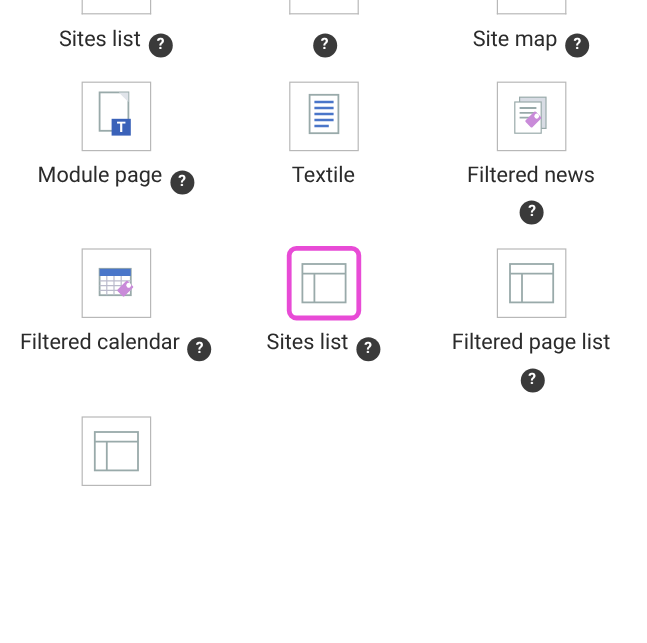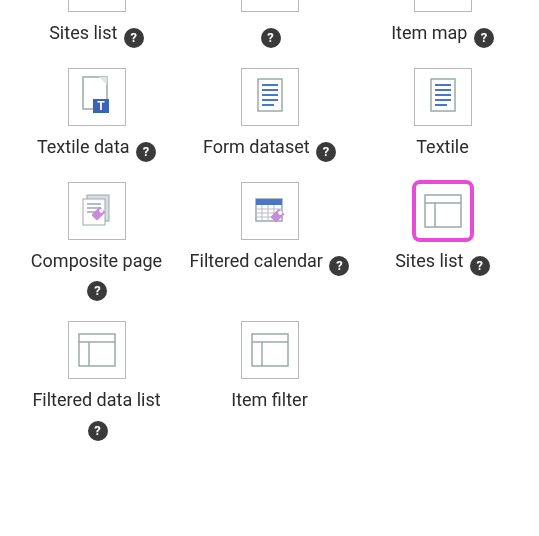--- a/index.html
+++ b/index.html
@@ -89,52 +89,36 @@
   </div>
   <div class="cell row0">
     <div class="icon-box"></div>
     <div class="label-row">
       <span class="help"></span>
     </div>
   </div>
   <div class="cell row0">
     <div class="icon-box"></div>
     <div class="label-row">
-      <span>Item map</span>
+      <span>Site map</span>
       <span class="help"></span>
     </div>
   </div>
 
   <div class="cell">
     <div class="icon-box">
       <svg width="36" height="44" viewBox="0 0 36 44">
         <rect x="4" y="2" width="24" height="32" fill="#fff" stroke="#9aa" stroke-width="1.5"></rect>
         <polygon points="28,2 28,10 20,2" fill="#e0e4ea"></polygon>
         <rect x="14" y="24" width="16" height="14" fill="#3a62b9"></rect>
         <text x="22" y="35" font-size="12" fill="#fff" text-anchor="middle" font-weight="bold">T</text>
       </svg>
     </div>
     <div class="label-row">
-      <span>Textile data</span>
-      <span class="help"></span>
-    </div>
-  </div>
-  <div class="cell">
-    <div class="icon-box">
-      <svg width="36" height="44" viewBox="0 0 36 44">
-        <rect x="6" y="4" width="24" height="32" fill="#fff" stroke="#9aa" stroke-width="1.5"></rect>
-        <line x1="10" y1="10" x2="26" y2="10" stroke="#4a76c9" stroke-width="2"></line>
-        <line x1="10" y1="15" x2="26" y2="15" stroke="#4a76c9" stroke-width="2"></line>
-        <line x1="10" y1="20" x2="26" y2="20" stroke="#4a76c9" stroke-width="2"></line>
-        <line x1="10" y1="25" x2="26" y2="25" stroke="#4a76c9" stroke-width="2"></line>
-        <line x1="10" y1="30" x2="22" y2="30" stroke="#4a76c9" stroke-width="2"></line>
-      </svg>
-    </div>
-    <div class="label-row">
-      <span>Form dataset</span>
+      <span>Module page</span>
       <span class="help"></span>
     </div>
   </div>
   <div class="cell">
     <div class="icon-box">
       <svg width="36" height="44" viewBox="0 0 36 44">
         <rect x="6" y="4" width="24" height="32" fill="#fff" stroke="#9aa" stroke-width="1.5"></rect>
         <line x1="10" y1="10" x2="26" y2="10" stroke="#4a76c9" stroke-width="2"></line>
         <line x1="10" y1="15" x2="26" y2="15" stroke="#4a76c9" stroke-width="2"></line>
         <line x1="10" y1="20" x2="26" y2="20" stroke="#4a76c9" stroke-width="2"></line>
@@ -155,21 +139,21 @@
         <line x1="10" y1="13" x2="24" y2="13" stroke="#9aa" stroke-width="1.5"></line>
         <line x1="10" y1="17" x2="24" y2="17" stroke="#9aa" stroke-width="1.5"></line>
         <line x1="10" y1="21" x2="24" y2="21" stroke="#9aa" stroke-width="1.5"></line>
         <g transform="translate(20,24) rotate(45)">
           <rect x="-4" y="-8" width="8" height="12" fill="#c98bd9" rx="1"></rect>
           <circle cx="0" cy="-6" r="2" fill="#fff"></circle>
         </g>
       </svg>
     </div>
     <div class="label-row">
-      <span>Composite page</span><br>
+      <span>Filtered news</span><br>
       <span class="help"></span>
     </div>
   </div>
   <div class="cell">
     <div class="icon-box">
       <svg width="40" height="40" viewBox="0 0 40 40">
         <rect x="6" y="8" width="26" height="22" fill="#fff" stroke="#9aa" stroke-width="1.5"></rect>
         <rect x="6" y="8" width="26" height="6" fill="#4a76c9"></rect>
         <g stroke="#bbc" stroke-width="1">
           <line x1="6" y1="18" x2="32" y2="18"></line>
@@ -206,31 +190,28 @@
 
   <div class="cell">
     <div class="icon-box">
       <svg width="44" height="44" viewBox="0 0 44 44">
         <rect x="4" y="6" width="36" height="32" fill="#fff" stroke="#9aa" stroke-width="1.5"></rect>
         <line x1="4" y1="14" x2="40" y2="14" stroke="#9aa" stroke-width="1.5"></line>
         <line x1="14" y1="14" x2="14" y2="38" stroke="#9aa" stroke-width="1.5"></line>
       </svg>
     </div>
     <div class="label-row">
-      <span>Filtered data list</span><br>
+      <span>Filtered page list</span><br>
       <span class="help"></span>
     </div>
   </div>
   <div class="cell">
     <div class="icon-box">
       <svg width="44" height="44" viewBox="0 0 44 44">
         <rect x="4" y="6" width="36" height="32" fill="#fff" stroke="#9aa" stroke-width="1.5"></rect>
         <line x1="4" y1="14" x2="40" y2="14" stroke="#9aa" stroke-width="1.5"></line>
         <line x1="14" y1="14" x2="14" y2="38" stroke="#9aa" stroke-width="1.5"></line>
       </svg>
     </div>
-    <div class="label-row">
-      <span>Item filter</span>
-    </div>
   </div>
   <div class="cell blank"></div>
 
 </div>
 
 </body></html>

